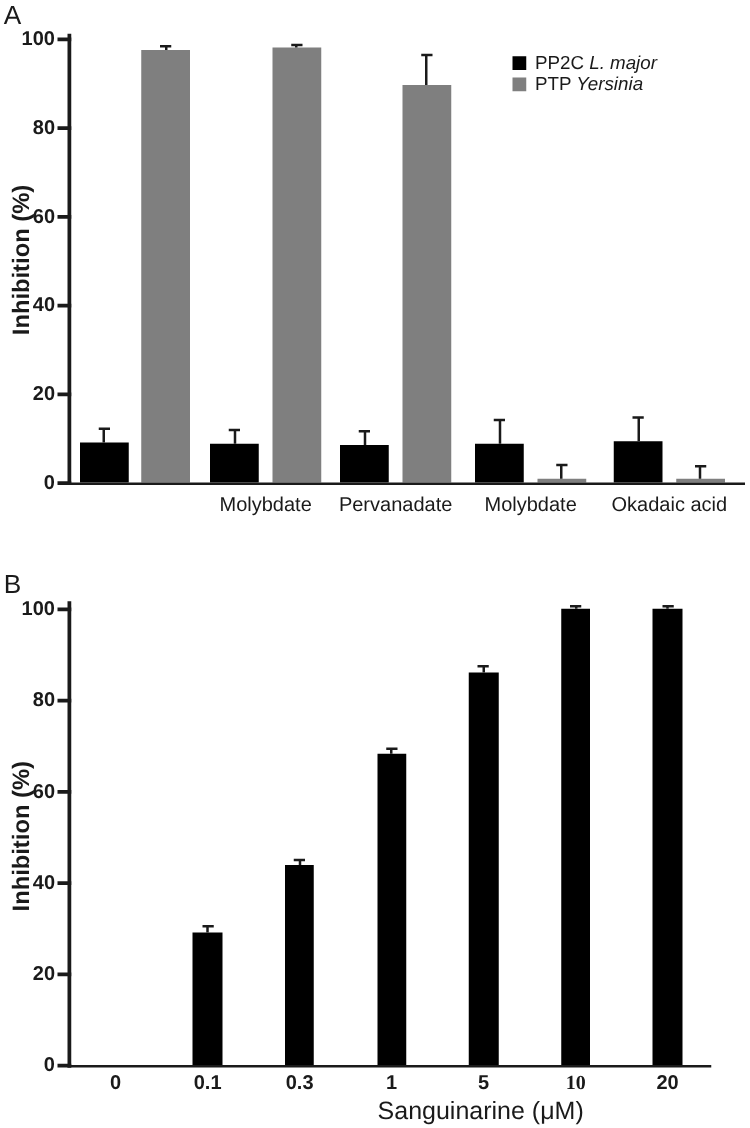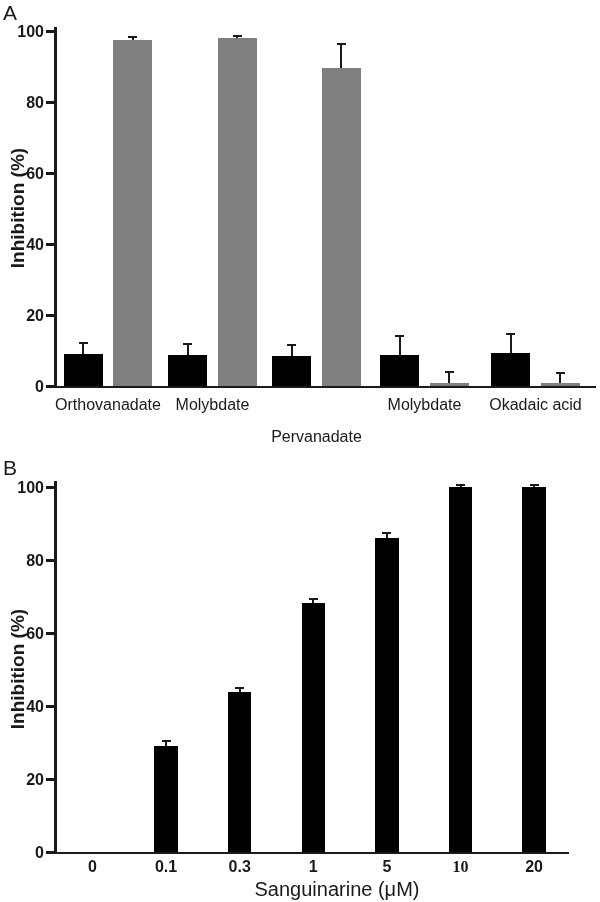--- a/index.html
+++ b/index.html
@@ -20,21 +20,21 @@
     font-size:19px;font-weight:bold;color:#1a1a1a;
     white-space:nowrap;
     transform:rotate(-90deg);
     transform-origin:center center;
     text-align:center;
     width:200px;height:22px;line-height:22px;
   }
   .xlabel{
     position:absolute;
     font-size:20px;font-weight:400;color:#1a1a1a;
-    white-space:nowrap;text-align:center;width:260px;
+    white-space:nowrap;text-align:right;width:260px;
   }
   .legend{position:absolute;left:410px;top:42px;}
   .legend-row{display:flex;align-items:center;height:17px;}
   .swatch{width:11px;height:11px;display:inline-block;margin-right:7px;flex:0 0 auto;}
   .legend-text{font-size:15px;color:#1a1a1a;white-space:nowrap;line-height:15px;}
   
   .axis{position:absolute;background:#1a1a1a;}
   .bar{position:absolute;}
   .err-line,.err-cap{position:absolute;background:#1a1a1a;}
   .ytick{position:absolute;background:#1a1a1a;}
@@ -93,27 +93,36 @@
       <div class="ytick" style="left: 46px; top: 242.5px; width: 11px; height: 3px;"></div>
       <div class="ytick-label" style="left: 0px; top: 236px;">40</div>
       <div class="ytick" style="left: 46px; top: 171.5px; width: 11px; height: 3px;"></div>
       <div class="ytick-label" style="left: 0px; top: 165px;">60</div>
       <div class="ytick" style="left: 46px; top: 100.5px; width: 11px; height: 3px;"></div>
       <div class="ytick-label" style="left: 0px; top: 94px;">80</div>
       <div class="ytick" style="left: 46px; top: 29.5px; width: 11px; height: 3px;"></div>
       <div class="ytick-label" style="left: 0px; top: 23px;">100</div>
       <div class="axis" style="left: 54px; top: 27px; width: 3px; height: 361px;"></div>
       <div class="axis" style="left: 54px; top: 386px; width: 542px; height: 2px;"></div>
-      <div class="cat-label" style="left: 43px; top: 396px;">Orthovanadate</div>
       <div class="cat-label" style="left: 147.5px; top: 396px;">Molybdate</div>
-      <div class="cat-label" style="left: 251.5px; top: 396px; margin-top: 32px;">Pervanadate</div>
+      <div class="cat-label" style="left: 251.5px; top: 396px;">Pervanadate</div>
       <div class="cat-label" style="left: 359.5px; top: 396px;">Molybdate</div>
       <div class="cat-label" style="left: 470.5px; top: 396px;">Okadaic acid</div>
     </div>
 
+  <div class="legend">
+    <div class="legend-row">
+      <span class="swatch" style="background: rgb(0, 0, 0);"></span>
+      <span class="legend-text"><span>PP2C</span> <i>L. major</i></span>
+    </div>
+    <div class="legend-row">
+      <span class="swatch" style="background: rgb(127, 127, 127);"></span>
+      <span class="legend-text"><span>PTP</span> <i>Yersinia</i></span>
+    </div>
+  </div>
 
   <div class="panel-letter" style="left:3px;top:456px;">B</div>
   <div class="ylabel" style="left:-82px;top:658px;">Inhibition (%)</div>
   <div class="xlabel" style="left:207px;top:878px;">Sanguinarine (μM)</div>
   <div class="abs" style="left:0;top:440px;width:600px;height:462px;" id="panel-b-plot">
       <div class="bar" style="left: 154.35px; top: 306.15px; width: 23.5px; height: 105.85px; background: rgb(0, 0, 0);"></div>
       <div class="err-line" style="left: 165.1px; top: 300.675px; width: 2px; height: 5.475px;"></div>
       <div class="err-cap" style="left: 161.6px; top: 299.675px; width: 9px; height: 2px;"></div>
       <div class="bar" style="left: 227.95px; top: 252.13px; width: 23.5px; height: 159.87px; background: rgb(0, 0, 0);"></div>
       <div class="err-line" style="left: 238.7px; top: 248.48px; width: 2px; height: 3.65px;"></div>

